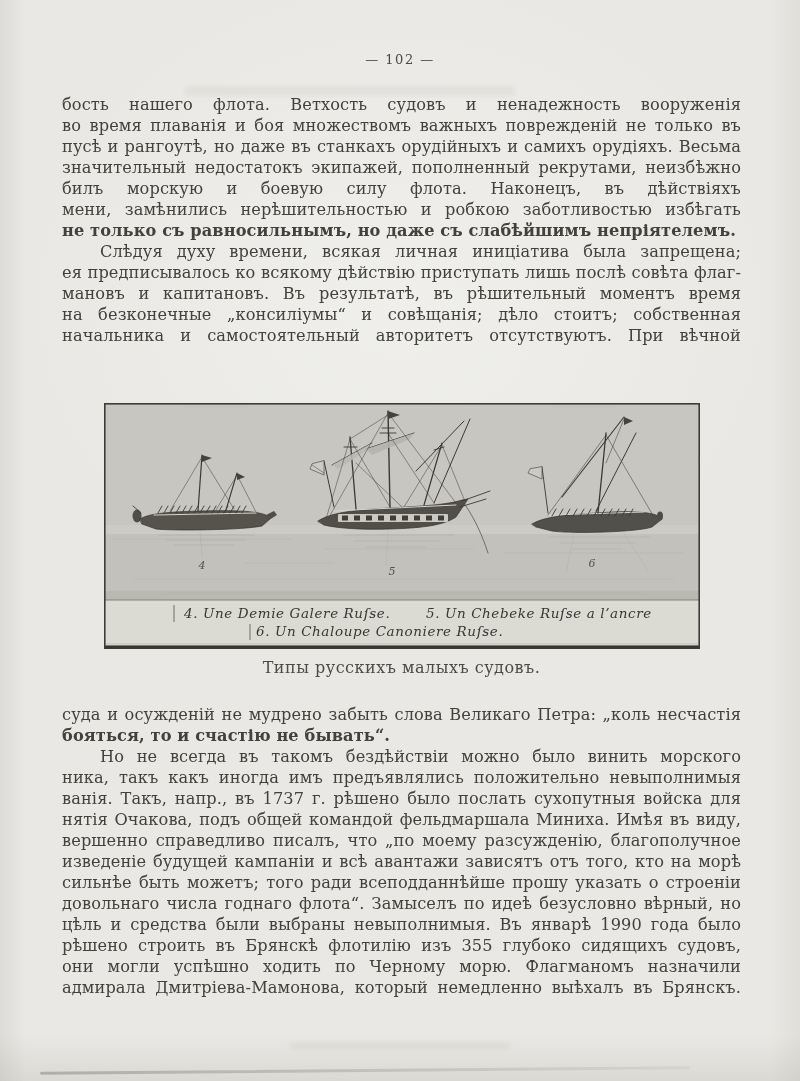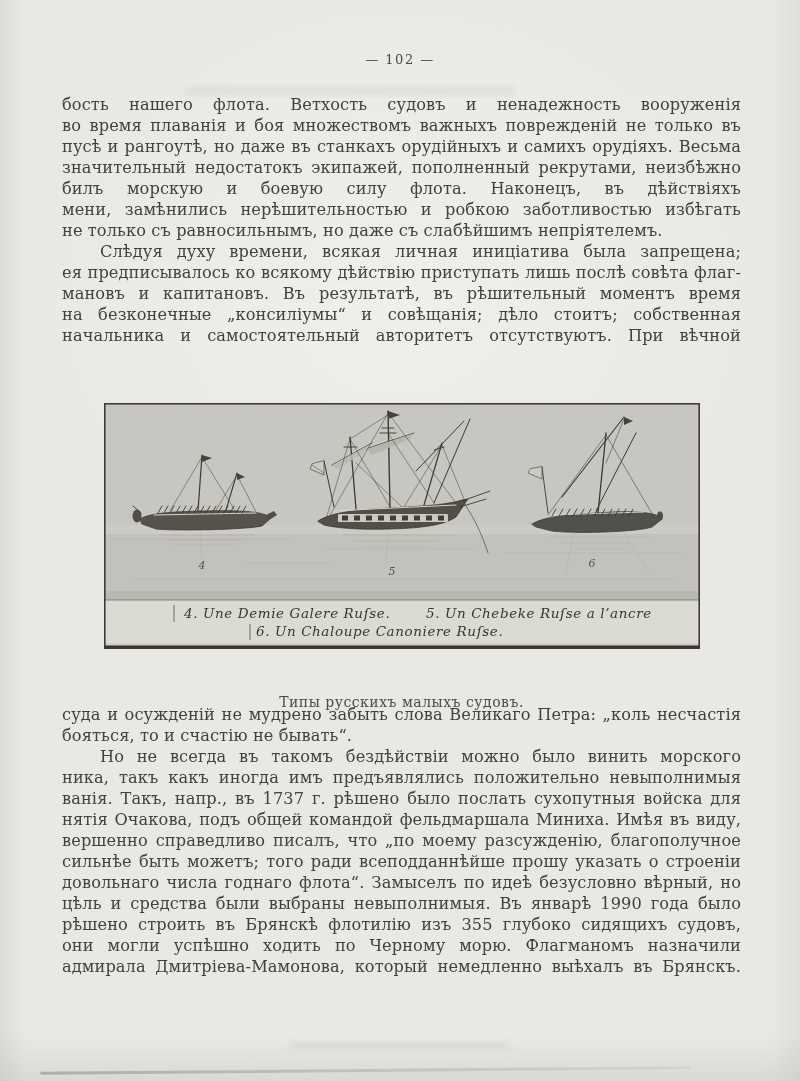--- a/index.html
+++ b/index.html
@@ -18,27 +18,27 @@
   }
   .page-number{
     position:absolute; top:52px; left:0; width:800px; text-align:center;
     font-size:13px; letter-spacing:1.5px; color:#4a4944;
   }
   .tb{ position:absolute; left:62px; width:679px; font-size:16.2px; line-height:21px;
        color:#42413c; letter-spacing:0.1px; }
   .tb1{ top:94px; }
   .tb2{ top:704px; }
   .line{ text-align:justify; text-align-last:justify; height:21px; overflow:hidden; white-space:normal; }
-  .line.last{ text-align-last:left; }
+  .line.last{ text-align-last:left;font-weight:bold; }
   .line.indent{ text-indent:38px; }
   .fig{ position:absolute; top:403px; left:104px; width:596px; height:246px; }
   .fig svg{ display:block; }
   .fig-caption{
-    position:absolute; top:694px; left:62px; width:679px; text-align:center;
-    font-size:14px; letter-spacing:0.5px; color:#4c4b45;
+    position:absolute; top:658px; left:62px; width:679px; text-align:center;
+    font-size:16px; letter-spacing:0.5px; color:#4c4b45;
   }
   .ghost{
     position:absolute; pointer-events:none; border-radius:4px;
     background:rgba(150,148,138,0.10); filter:blur(2px);
   }
   .ghost.g1{ top:86px; left:185px; width:330px; height:10px; }
   .ghost.g2{ top:1042px; left:290px; width:220px; height:8px; }
   .edge-shadow{
     position:absolute; bottom:9px; left:40px; width:650px; height:3px;
     background:linear-gradient(90deg, rgba(58,56,46,0.28), rgba(58,56,46,0.06));
@@ -157,20 +157,21 @@
   <div class="fig-caption">Типы русскихъ малыхъ судовъ.</div>
 
   <div class="tb tb2">
     <div class="line">суда и осужденій не мудрено забыть слова Великаго Петра: „коль несчастія</div>
     <div class="line last">бояться, то и счастію не бывать“.</div>
     <div class="line indent">Но не всегда въ такомъ бездѣйствіи можно было винить морского началь-</div>
     <div class="line">ника, такъ какъ иногда имъ предъявлялись положительно невыполнимыя требо-</div>
     <div class="line">ванія. Такъ, напр., въ 1737 г. рѣшено было послать сухопутныя войска для за-</div>
     <div class="line">нятія Очакова, подъ общей командой фельдмаршала Миниха. Имѣя въ виду, что</div>
     <div class="line">вершенно справедливо писалъ, что „по моему разсужденію, благополучное про-</div>
+    <div class="line">изведеніе будущей кампаніи и всѣ авантажи зависятъ отъ того, кто на морѣ</div>
     <div class="line">сильнѣе быть можетъ; того ради всеподданнѣйше прошу указать о строеніи</div>
     <div class="line">довольнаго числа годнаго флота“. Замыселъ по идеѣ безусловно вѣрный, но</div>
     <div class="line">цѣль и средства были выбраны невыполнимыя. Въ январѣ 1990 года было</div>
     <div class="line">рѣшено строить въ Брянскѣ флотилію изъ 355 глубоко сидящихъ судовъ, чтобы</div>
     <div class="line">они могли успѣшно ходить по Черному морю. Флагманомъ назначили контръ-</div>
     <div class="line">адмирала Дмитріева-Мамонова, который немедленно выѣхалъ въ Брянскъ. Прежде</div>
   </div>
 
   <div class="ghost g2"></div>
   <div class="edge-shadow"></div>

